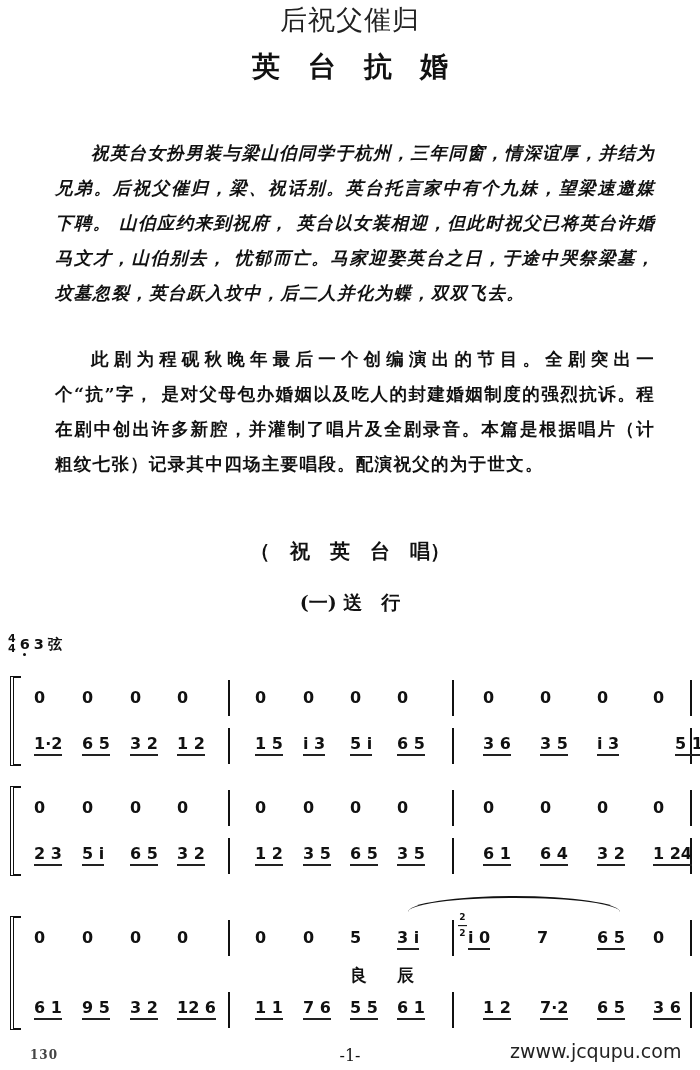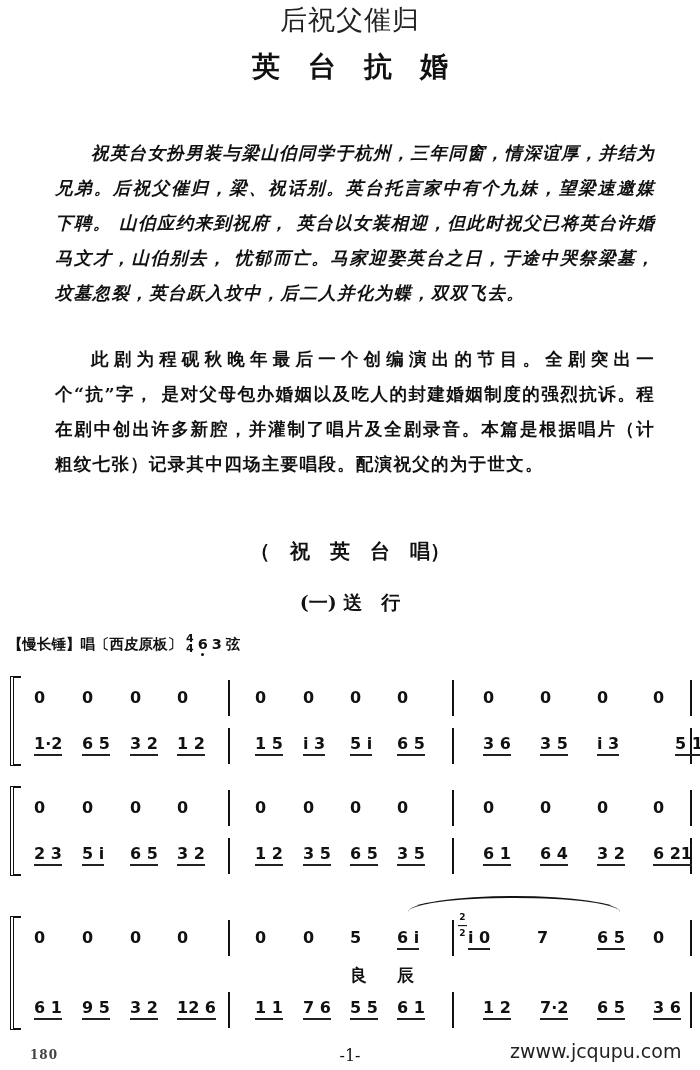--- a/index.html
+++ b/index.html
@@ -40,21 +40,20 @@
 
 <div class="abs para para1">祝英台女扮男装与梁山伯同学于杭州，三年同窗，情深谊厚，并结为兄弟。后祝父催归，梁、祝话别。英台托言家中有个九妹，望梁速邀媒下聘。 山伯应约来到祝府， 英台以女装相迎，但此时祝父已将英台许婚马文才，山伯别去， 忧郁而亡。马家迎娶英台之日，于途中哭祭梁墓，坟墓忽裂，英台跃入坟中，后二人并化为蝶，双双飞去。</div>
 <div class="abs para para2">此剧为程砚秋晚年最后一个创编演出的节目。全剧突出一个“抗”字， 是对父母包办婚姻以及吃人的封建婚姻制度的强烈抗诉。程在剧中创出许多新腔，并灌制了唱片及全剧录音。本篇是根据唱片（计粗纹七张）记录其中四场主要唱段。配演祝父的为于世文。</div>
 
 <div class="abs role">
   <span>（祝</span><span>英</span><span>台</span><span style="letter-spacing:0">唱）</span>
 </div>
 <div class="abs section">(一) 送　行</div>
 
 <div class="abs tempo">
-  <span>【慢长锤】唱〔西皮原板〕</span>
   <span class="timesig">
     <span>4</span>
     <span>4</span>
   </span>
   <span class="dotbelow">6</span>
   <span>3</span>
   <span>弦</span>
 </div>
 
 <div class="system" style="top:676px;height:90px;">
@@ -122,21 +121,21 @@
     <span class="note ul" style="left:72px">5 i</span>
     <span class="note ul" style="left:120px">6 5</span>
     <span class="note ul" style="left:167px">3 2</span>
     <span class="note ul" style="left:245px">1 2</span>
     <span class="note ul" style="left:293px">3 5</span>
     <span class="note ul" style="left:340px">6 5</span>
     <span class="note ul" style="left:387px">3 5</span>
     <span class="note ul" style="left:473px">6 1</span>
     <span class="note ul" style="left:530px">6 4</span>
     <span class="note ul" style="left:587px">3 2</span>
-    <span class="note ul" style="left:643px">6 21</span>
+    <span class="note ul" style="left:643px">1 24</span>
   </div>
 </div>
 
 <div class="system" style="top:916px;height:114px;">
   <div class="bracket"></div>
   <div class="slur" style="left:398px;top:-20px;width:212px;"></div>
   <div class="grace" style="left:448px;top:-3px;">2<br>―<br>2</div>
   <div class="barline" style="left:218px;top:4px;height:36px;"></div>
   <div class="barline" style="left:442px;top:4px;height:36px;"></div>
   <div class="barline" style="left:680px;top:4px;height:36px;"></div>
@@ -144,21 +143,21 @@
   <div class="barline" style="left:442px;top:76px;height:36px;"></div>
   <div class="barline" style="left:680px;top:76px;height:36px;"></div>
   <div class="staffrow" style="top:12px;">
     <span class="note" style="left:24px">0</span>
     <span class="note" style="left:72px">0</span>
     <span class="note" style="left:120px">0</span>
     <span class="note" style="left:167px">0</span>
     <span class="note" style="left:245px">0</span>
     <span class="note" style="left:293px">0</span>
     <span class="note" style="left:340px">5</span>
-    <span class="note ul" style="left:387px">6 i</span>
+    <span class="note ul" style="left:387px">3 i</span>
     <span class="note ul" style="left:458px">i 0</span>
     <span class="note" style="left:527px">7</span>
     <span class="note ul" style="left:587px">6 5</span>
     <span class="note" style="left:643px">0</span>
   </div>
   <span class="lyric" style="left:340px;top:48px;">良</span>
   <span class="lyric" style="left:387px;top:48px;">辰</span>
   <div class="staffrow" style="top:82px;">
     <span class="note ul" style="left:24px">6 1</span>
     <span class="note ul" style="left:72px">9 5</span>
@@ -168,15 +167,15 @@
     <span class="note ul" style="left:293px">7 6</span>
     <span class="note ul" style="left:340px">5 5</span>
     <span class="note ul" style="left:387px">6 1</span>
     <span class="note ul" style="left:473px">1 2</span>
     <span class="note ul" style="left:530px">7·2</span>
     <span class="note ul" style="left:587px">6 5</span>
     <span class="note ul" style="left:643px">3 6</span>
   </div>
 </div>
 
-<div class="abs footer-left">180</div>
+<div class="abs footer-left">130</div>
 <div class="abs page-num">-1-</div>
 <div class="abs watermark">zwww.jcqupu.com</div>
 
 </body></html>

